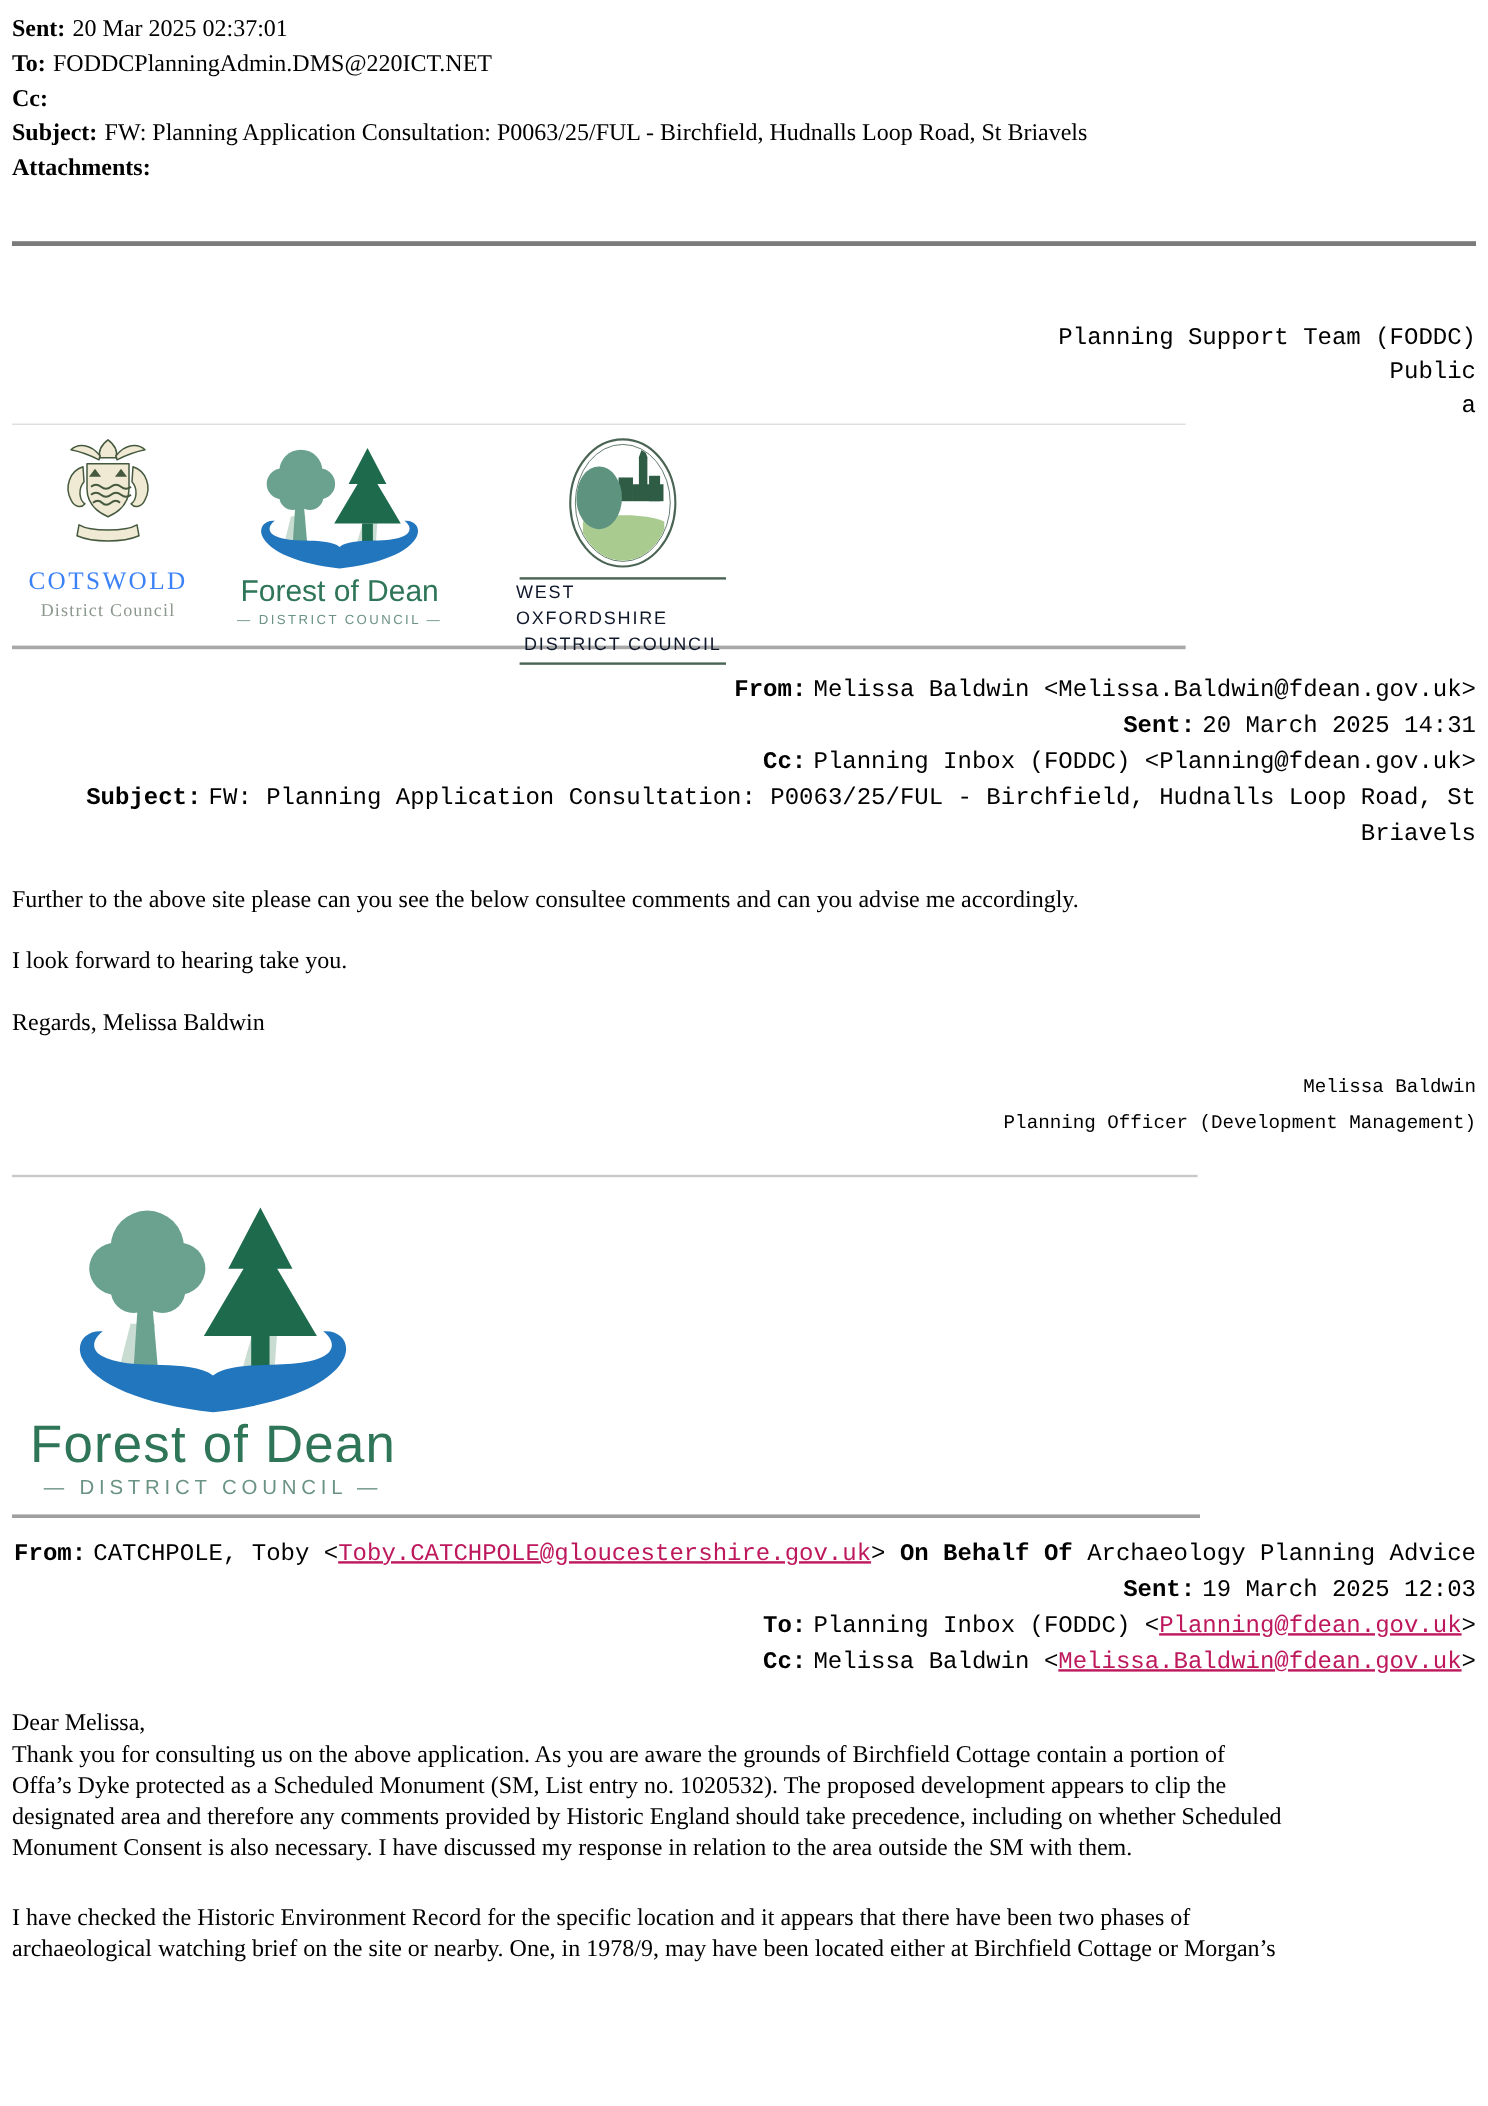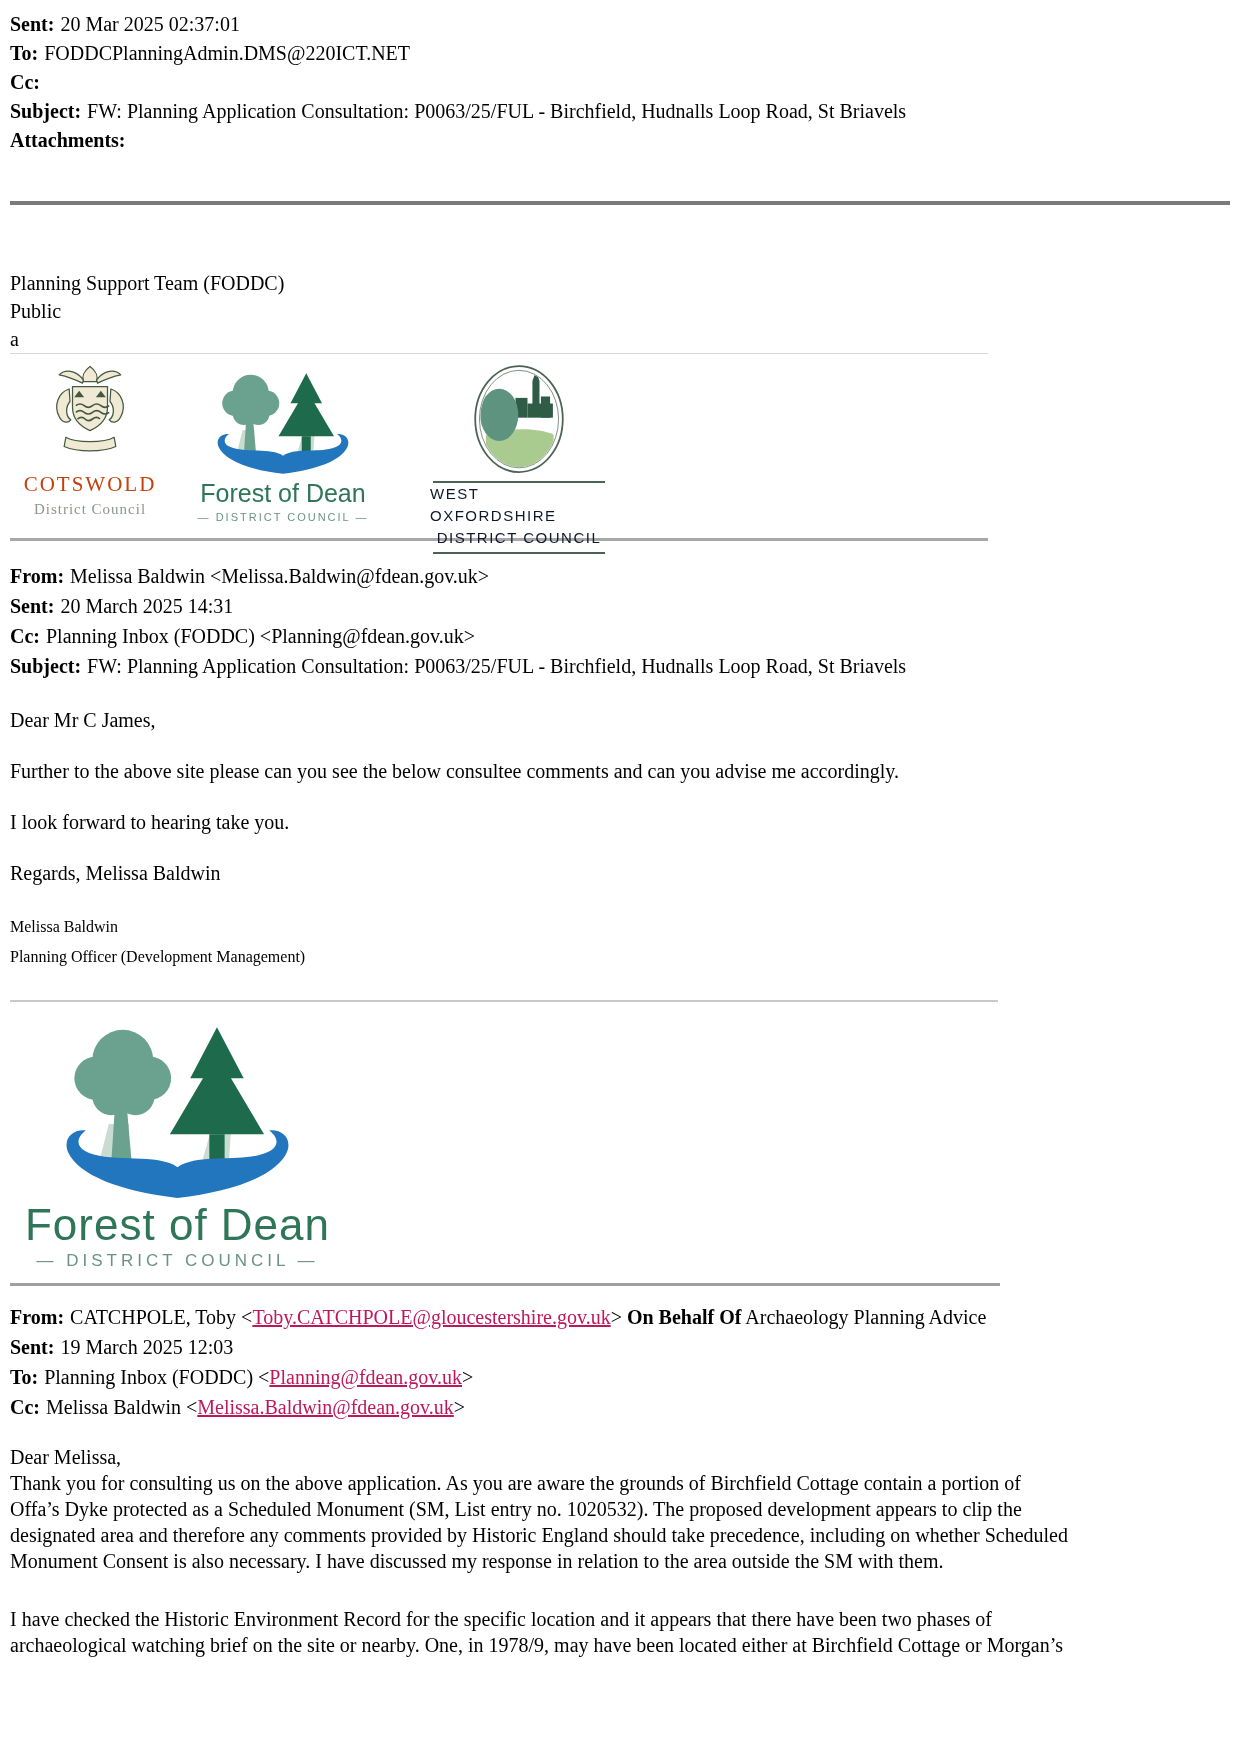--- a/index.html
+++ b/index.html
@@ -3,21 +3,21 @@
 <meta charset="utf-8">
 <style>
   html,body{margin:0;padding:0;background:#ffffff;}
   body{
     width:1240px;height:1755px;box-sizing:border-box;
     padding:10px 10px 0 10px;overflow:hidden;
     font-family:"Liberation Serif","DejaVu Serif",serif;
     color:#000;
   }
   .serif{font-family:"Liberation Serif","DejaVu Serif",serif;}
-  .sans{font-family:Liberation Serif, serif;}
+  .sans{font-family:Liberation Mono, monospace;text-align:right;}
 
   
   .hdr1 .row{font-size:20px;line-height:29px;}
   .hdr-sans .row{font-size:20px;line-height:30px;}
   .lbl{font-weight:bold;margin-right:6px;}
   .bold{font-weight:bold;}
 
   
   .divider-dark{height:4px;background:#7b7b7b;margin-top:46px;width:1220px;}
   .divider-thin{height:1px;background:#d8d8d8;width:978px;}
@@ -27,21 +27,21 @@
 
   
   .fwd-note{margin-top:64px;font-size:20px;line-height:28px;}
 
   
   .logos-row{margin-top:10px;height:172px;display:flex;align-items:flex-start;}
   .logo-block{display:flex;flex-direction:column;align-items:center;}
   .logo-cotswold{width:160px;}
   .logo-fod-sm{width:190px;margin-left:18px;}
   .logo-wo{width:178px;margin-left:52px;}
-  .cot-name{font-size:21px;letter-spacing:2px;color:#c2410c;margin-top:8px;}
+  .cot-name{font-size:21px;letter-spacing:2px;color:#3b82f6;margin-top:8px;}
   .cot-sub{font-size:15px;letter-spacing:1px;color:#8c978d;margin-top:4px;}
   .fod-name-sm{font-size:25px;color:#2f7558;margin-top:2px;font-family:"Liberation Sans","DejaVu Sans",sans-serif;}
   .fod-sub-sm{font-size:11px;letter-spacing:2px;color:#6b9384;margin-top:3px;font-family:"Liberation Sans","DejaVu Sans",sans-serif;}
   .wo-rule{height:2px;background:#4a6454;width:172px;}
   .wo-text{font-size:15px;letter-spacing:1.5px;color:#0f172a;line-height:22px;font-family:"Liberation Sans","DejaVu Sans",sans-serif;}
   .wo-rule-b{margin-top:3px;}
   .wo-oval{margin-bottom:4px;}
 
   
   .body1{margin-top:26px;}
@@ -162,21 +162,20 @@
   <div class="divider-mid"></div>
 
   <section class="hdr-sans sans" style="margin-top:20px;">
     <div class="row"><span class="lbl">From:</span><span>Melissa Baldwin &lt;Melissa.Baldwin@fdean.gov.uk&gt;</span></div>
     <div class="row"><span class="lbl">Sent:</span><span>20 March 2025 14:31</span></div>
     <div class="row"><span class="lbl">Cc:</span><span>Planning Inbox (FODDC) &lt;Planning@fdean.gov.uk&gt;</span></div>
     <div class="row"><span class="lbl">Subject:</span><span>FW: Planning Application Consultation: P0063/25/FUL - Birchfield, Hudnalls Loop Road, St Briavels</span></div>
   </section>
 
   <section class="body1 serif">
-    <p>Dear Mr C James,</p>
     <p>Further to the above site please can you see the below consultee comments and can you advise me accordingly.</p>
     <p>I look forward to hearing take you.</p>
     <p>Regards, Melissa Baldwin</p>
   </section>
 
   <section class="signature sans">
     <div>Melissa Baldwin</div>
     <div>Planning Officer (Development Management)</div>
   </section>
 

